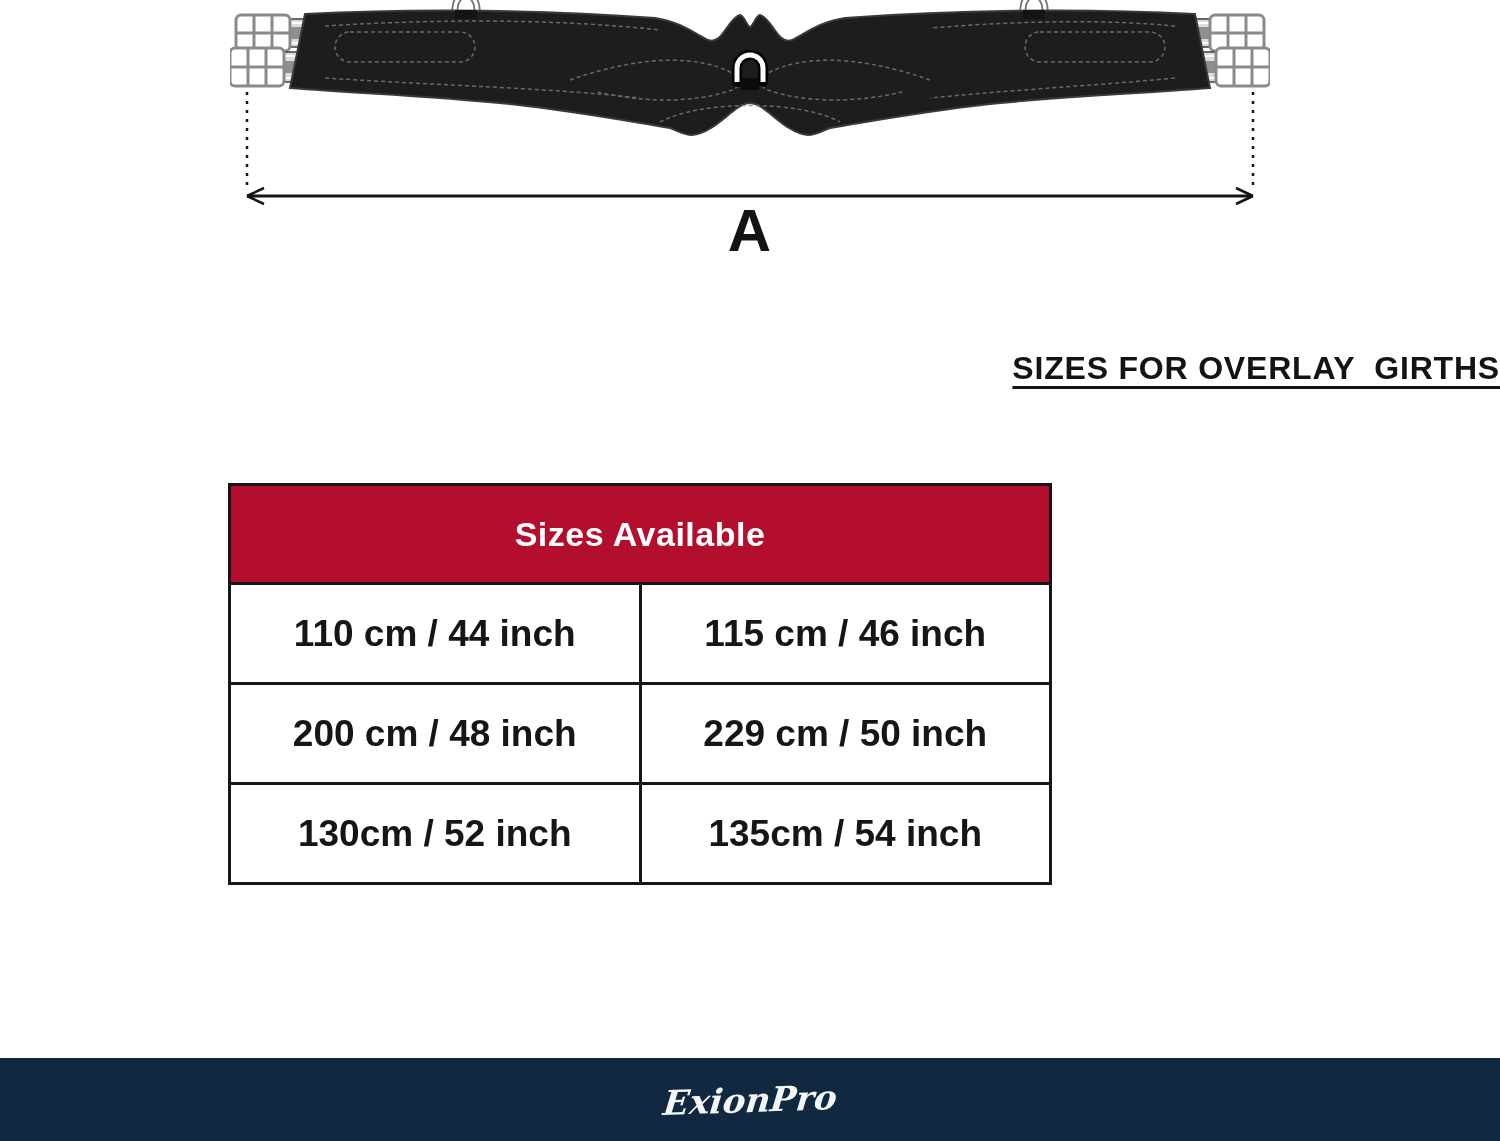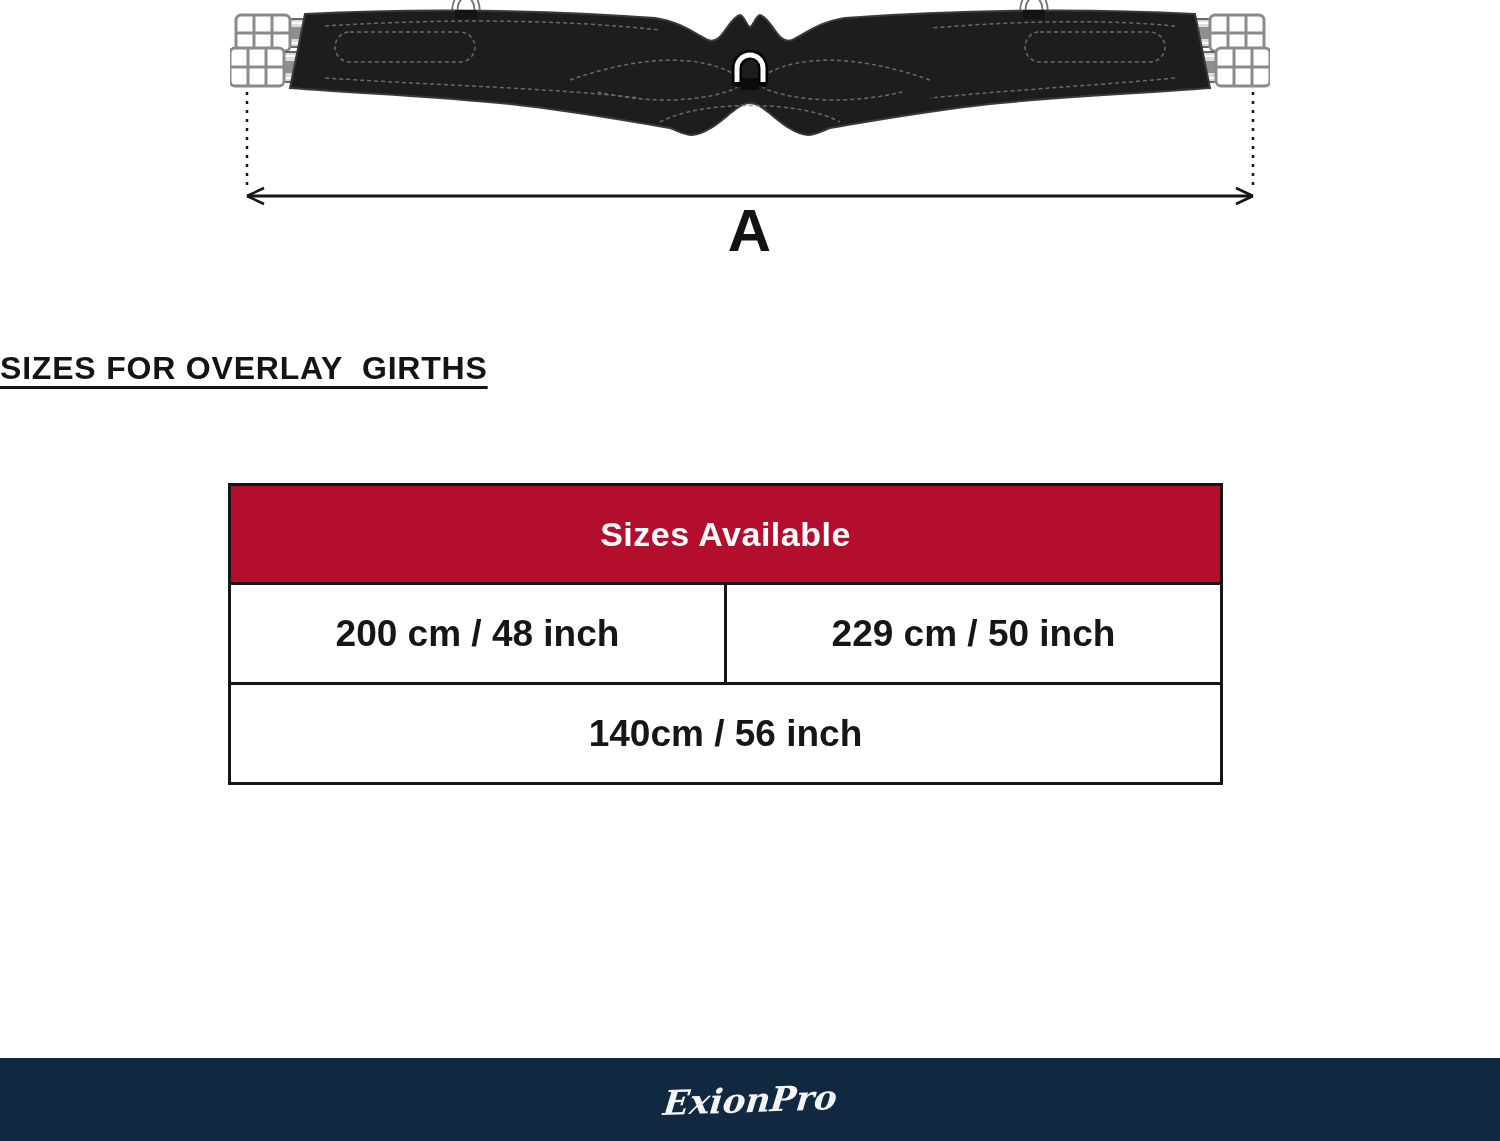--- a/index.html
+++ b/index.html
@@ -7,29 +7,29 @@
     position:relative; width:1500px; height:1141px; background:#ffffff;
     font-family:"Liberation Sans", sans-serif; overflow:hidden;
   }
   .figure { position:absolute; left:230px; top:0; width:1040px; height:260px; }
   .figure svg { display:block; width:1040px; height:260px; }
   .dim-label {
     position:absolute; left:230px; top:196px; width:1040px; text-align:center;
     font-size:60px; font-weight:600; color:#131313; letter-spacing:1px;
   }
   .heading {
-    position:absolute; left:0; top:350px; width:1500px; text-align:left;
+    position:absolute; left:0; top:350px; width:1500px; text-align:right;
     font-size:32px; font-weight:700; color:#141414; letter-spacing:0.8px;
     white-space:pre;
   }
   .heading span {
     text-decoration:underline; text-decoration-thickness:3px; text-underline-offset:7px;
   }
   table.sizes {
-    position:absolute; left:228px; top:483px; width:995px;
+    position:absolute; left:228px; top:483px; width:824px;
     border-collapse:collapse; table-layout:fixed;
   }
   table.sizes th, table.sizes td {
     border:3px solid #161616; text-align:center; vertical-align:middle;
     color:#161616;
   }
   table.sizes th {
     height:94px; background:var(--accent,#b30e2e); color:var(--accent-text,#ffffff);
     font-size:34px; font-weight:600; letter-spacing:0.5px;
   }
@@ -155,25 +155,30 @@
         <col style="width:50%">
         <col style="width:50%">
       </colgroup>
     <thead>
       <tr>
         <th colspan="2">Sizes Available</th>
       </tr>
     </thead>
     <tbody>
       <tr>
+        <td>110 cm / 44 inch</td>
+        <td>115 cm / 46 inch</td>
+      </tr>
+      <tr>
         <td>200 cm / 48 inch</td>
         <td>229 cm / 50 inch</td>
       </tr>
       <tr>
-        <td colspan="2">140cm / 56 inch</td>
+        <td>130cm / 52 inch</td>
+        <td>135cm / 54 inch</td>
       </tr>
     </tbody>
   </table>
 
   <div class="footer">
     <div class="brand">ExionPro</div>
   </div>
 
 </div>
 

